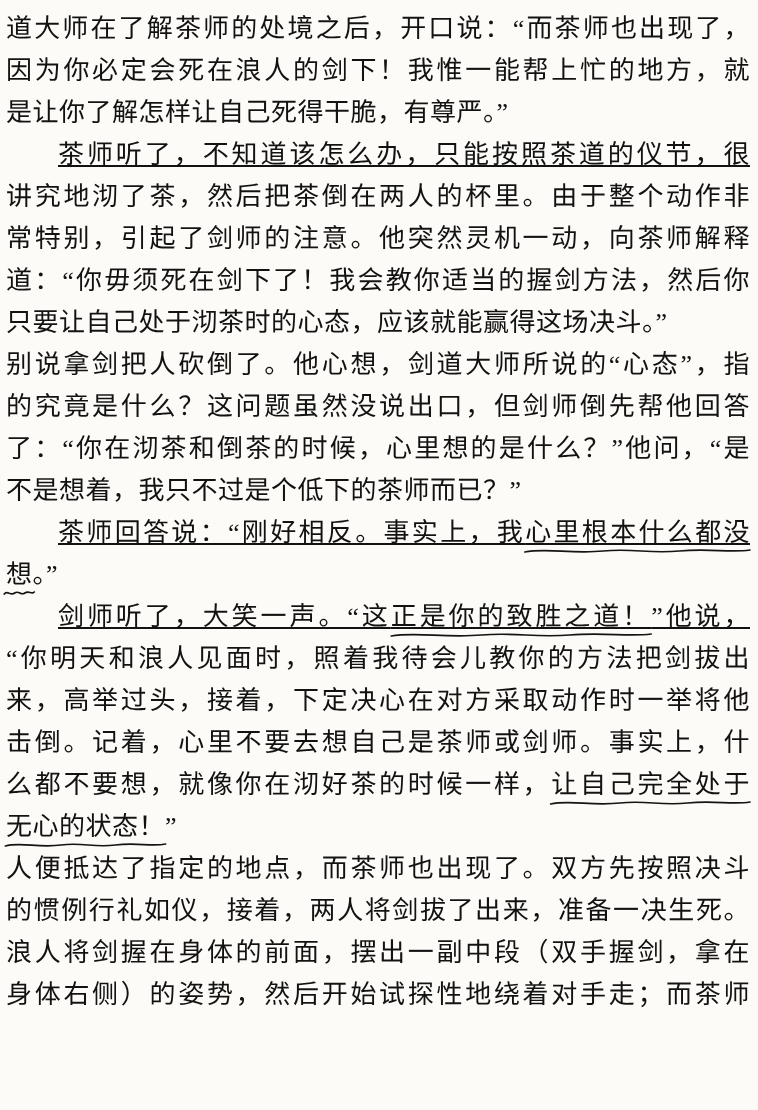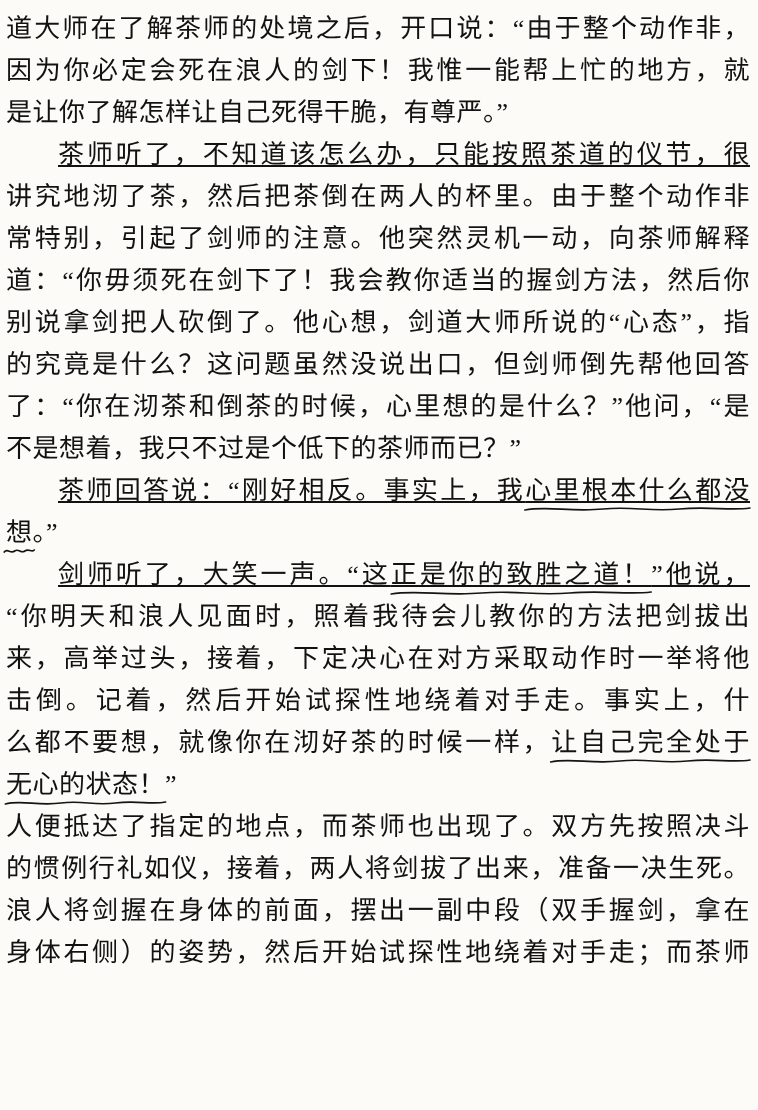--- a/index.html
+++ b/index.html
@@ -51,43 +51,44 @@
     height: 10px;
     overflow: visible;
     pointer-events: none;
   }
 </style>
 </head>
 <body>
 
 <div class="page">
   <div class="text-block" id="text-block">
-      <div class="line"><span class="seg">道大师在了解茶师的处境之后，开口说：“由于整个动作非，</span></div>
+      <div class="line"><span class="seg">道大师在了解茶师的处境之后，开口说：“而茶师也出现了，</span></div>
       <div class="line"><span class="seg">因为你必定会死在浪人的剑下！我惟一能帮上忙的地方，就</span></div>
       <div class="line short"><span class="seg">是让你了解怎样让自己死得干脆，有尊严。”</span></div>
       <div class="line indent"><span class="seg">茶师听了，不知道该怎么办，只能按照茶道的仪节，很</span></div>
       <div class="line"><span class="seg">讲究地沏了茶，然后把茶倒在两人的杯里。由于整个动作非</span></div>
       <div class="line"><span class="seg">常特别，引起了剑师的注意。他突然灵机一动，向茶师解释</span></div>
       <div class="line"><span class="seg">道：“你毋须死在剑下了！我会教你适当的握剑方法，然后你</span></div>
+      <div class="line short"><span class="seg">只要让自己处于沏茶时的心态，应该就能赢得这场决斗。”</span></div>
       <div class="line"><span class="seg">别说拿剑把人砍倒了。他心想，剑道大师所说的“心态”，指</span></div>
       <div class="line"><span class="seg">的究竟是什么？这问题虽然没说出口，但剑师倒先帮他回答</span></div>
       <div class="line"><span class="seg">了：“你在沏茶和倒茶的时候，心里想的是什么？”他问，“是</span></div>
       <div class="line short"><span class="seg">不是想着，我只不过是个低下的茶师而已？”</span></div>
       <div class="line indent"><span class="seg">茶师回答说：“刚好相反。事实上，我</span><span class="seg u">心里根本什么都没<svg class="uline" viewBox="0 0 120 10" preserveAspectRatio="none">
             <path d="M1,6 C12,2 26,8 42,5 C58,2 66,8 82,5 C98,2 108,7 119,4" fill="none" stroke="#141414" stroke-width="1.7" stroke-linecap="round" vector-effect="non-scaling-stroke"></path>
           </svg></span></div>
       <div class="line short"><span class="seg u">想<svg class="uline" viewBox="0 0 120 10" preserveAspectRatio="none">
             <path d="M1,6 C12,2 26,8 42,5 C58,2 66,8 82,5 C98,2 108,7 119,4" fill="none" stroke="#141414" stroke-width="1.7" stroke-linecap="round" vector-effect="non-scaling-stroke"></path>
           </svg></span><span class="seg">。”</span></div>
       <div class="line indent"><span class="seg">剑师听了，大笑一声。“这</span><span class="seg u">正是你的致胜之道！<svg class="uline" viewBox="0 0 120 10" preserveAspectRatio="none">
             <path d="M1,6 C12,2 26,8 42,5 C58,2 66,8 82,5 C98,2 108,7 119,4" fill="none" stroke="#141414" stroke-width="1.7" stroke-linecap="round" vector-effect="non-scaling-stroke"></path>
           </svg></span><span class="seg">”他说，</span></div>
       <div class="line"><span class="seg">“你明天和浪人见面时，照着我待会儿教你的方法把剑拔出</span></div>
       <div class="line"><span class="seg">来，高举过头，接着，下定决心在对方采取动作时一举将他</span></div>
-      <div class="line"><span class="seg">击倒。记着，然后开始试探性地绕着对手走。事实上，什</span></div>
+      <div class="line"><span class="seg">击倒。记着，心里不要去想自己是茶师或剑师。事实上，什</span></div>
       <div class="line"><span class="seg">么都不要想，就像你在沏好茶的时候一样，</span><span class="seg u">让自己完全处于<svg class="uline" viewBox="0 0 120 10" preserveAspectRatio="none">
             <path d="M1,6 C12,2 26,8 42,5 C58,2 66,8 82,5 C98,2 108,7 119,4" fill="none" stroke="#141414" stroke-width="1.7" stroke-linecap="round" vector-effect="non-scaling-stroke"></path>
           </svg></span></div>
       <div class="line short"><span class="seg u">无心的状态！<svg class="uline" viewBox="0 0 120 10" preserveAspectRatio="none">
             <path d="M1,6 C12,2 26,8 42,5 C58,2 66,8 82,5 C98,2 108,7 119,4" fill="none" stroke="#141414" stroke-width="1.7" stroke-linecap="round" vector-effect="non-scaling-stroke"></path>
           </svg></span><span class="seg">”</span></div>
       <div class="line"><span class="seg">人便抵达了指定的地点，而茶师也出现了。双方先按照决斗</span></div>
       <div class="line"><span class="seg">的惯例行礼如仪，接着，两人将剑拔了出来，准备一决生死。</span></div>
       <div class="line"><span class="seg">浪人将剑握在身体的前面，摆出一副中段（双手握剑，拿在</span></div>
       <div class="line"><span class="seg">身体右侧）的姿势，然后开始试探性地绕着对手走；而茶师</span></div>

